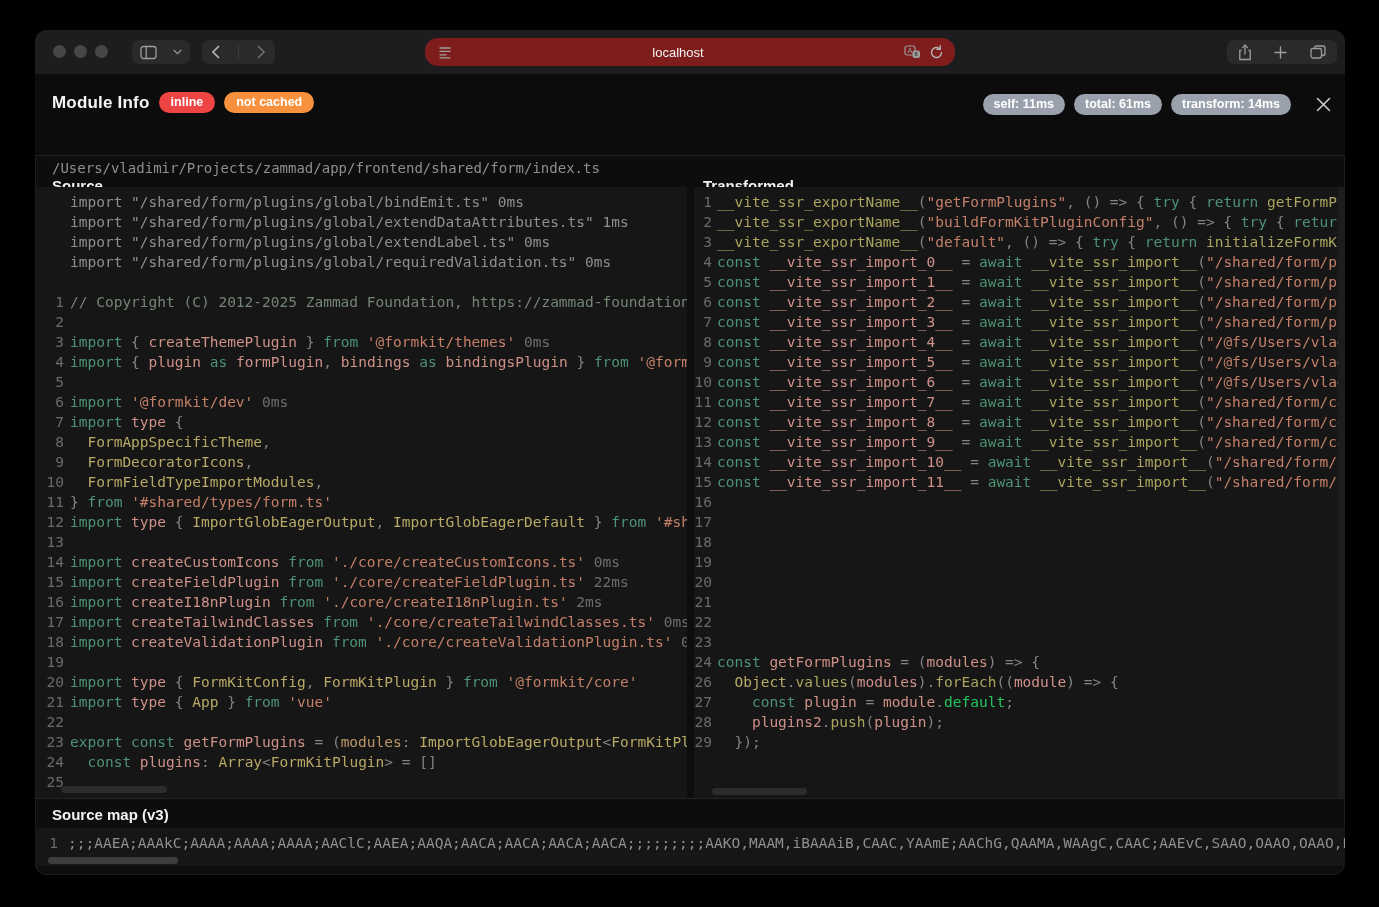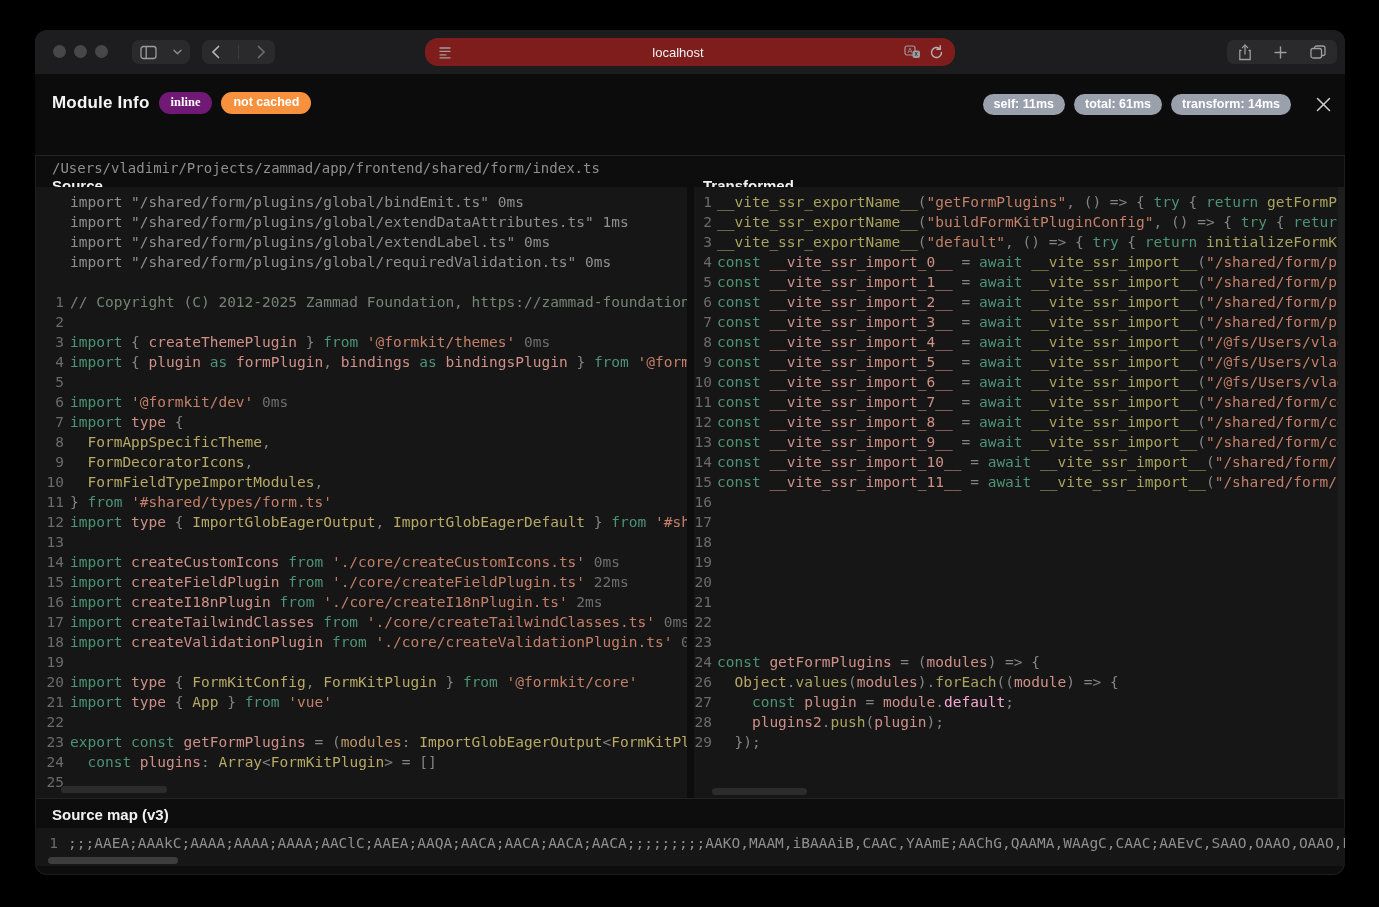--- a/index.html
+++ b/index.html
@@ -37,21 +37,21 @@
     font-family:"DejaVu Sans Mono", monospace;font-size:14.5px;line-height:20px;padding-top:5px;box-sizing:border-box;}
   .cl{white-space:pre;height:20px;}
   .ln{display:inline-block;text-align:right;color:#6b6b6b;}
   .panel-src .ln{width:28px;}
   .panel-tr .ln{width:18px;}
   .panel-src .lc{margin-left:6px;}
   .panel-tr .lc{margin-left:5px;}
   
   .t-kw{color:#4d9375}.t-id{color:#cf9088}.t-str{color:#c47f68}.t-typ{color:#b8a965}
   .t-fn{color:#aaa45e}.t-pun{color:#848484}.t-cmt{color:#758575}.t-dim{color:#6e6e6e}
-  .t-ghost{color:#8f8f8f}.t-txt{color:#d4cfc0}.t-prop{color:#f9a8d4}.t-var{color:#bd976a}
+  .t-ghost{color:#8f8f8f}.t-txt{color:#d4cfc0}.t-prop{color:#22c55e}.t-var{color:#bd976a}
   .hscroll{position:absolute;height:7px;border-radius:4px;background:#2c2c2c;}
   .vtrack{position:absolute;right:0;top:31px;width:7px;height:611px;background:#1d1d1d;}
   
   .smap{position:absolute;left:0;top:768px;width:100%;height:77px;border-top:1px solid #232323;}
   .smap-title{position:absolute;left:17px;top:7px;font-size:15px;font-weight:bold;color:#f2f2f2;}
   .smap-code{position:absolute;left:0;top:29px;width:100%;height:38px;background:#161616;overflow:hidden;
     font-family:"DejaVu Sans Mono", monospace;font-size:14.5px;line-height:20px;padding-top:5px;box-sizing:border-box;}
   .smap-code .ln{width:23px;}
   .smap-code .lc{margin-left:10px;}
   .smap-scroll{position:absolute;left:13px;top:58px;width:130px;height:7px;border-radius:4px;background:#3d3d3d;}
@@ -141,21 +141,21 @@
           <rect x="1" y="3.5" width="10.5" height="9.5" rx="2" fill="#2a2a2c"></rect>
         </svg>
       </span>
     </div>
   </div>
 
   <div class="mheader">
     <div class="titlerow">
       <span class="mtitle">Module Info</span>
       <span id="badges" style="display:flex;gap:9px;">
-          <span class="badge" style="background: #701a75; font-family: Liberation Serif, serif;">inline</span>
+          <span class="badge" style="background: #ef4444;">inline</span>
           <span class="badge" style="background: rgb(248, 145, 62);">not cached</span>
         </span>
     </div>
     <div class="metricsrow">
       <span id="metrics" style="display:flex;gap:9px;">
           <span class="metric">self: 11ms</span>
           <span class="metric">total: 61ms</span>
           <span class="metric">transform: 14ms</span>
         </span>
       <span class="closebtn">

